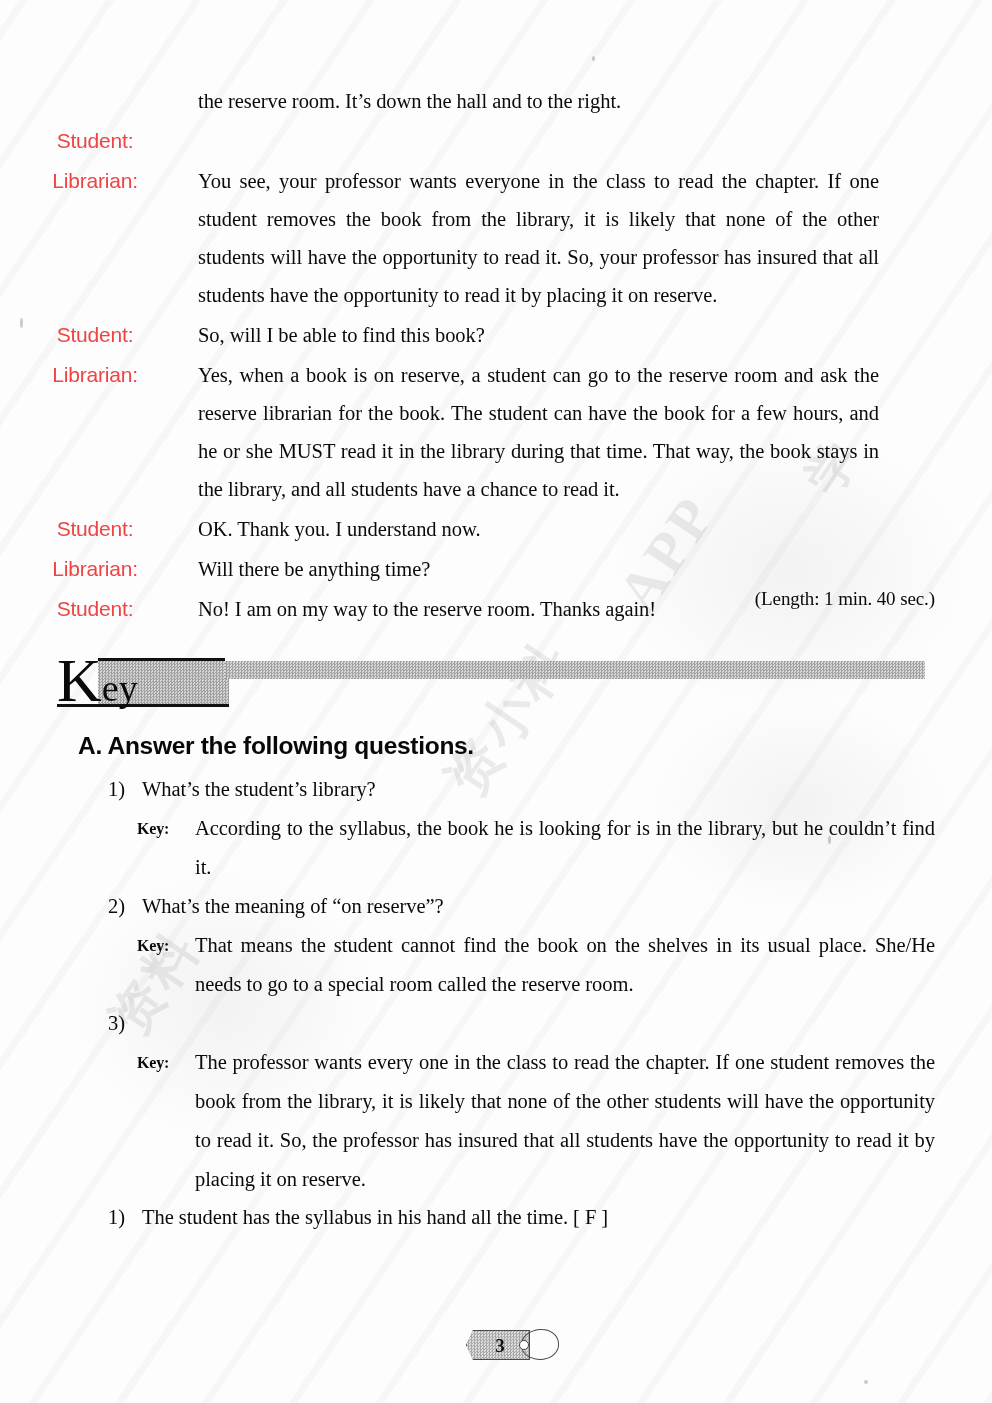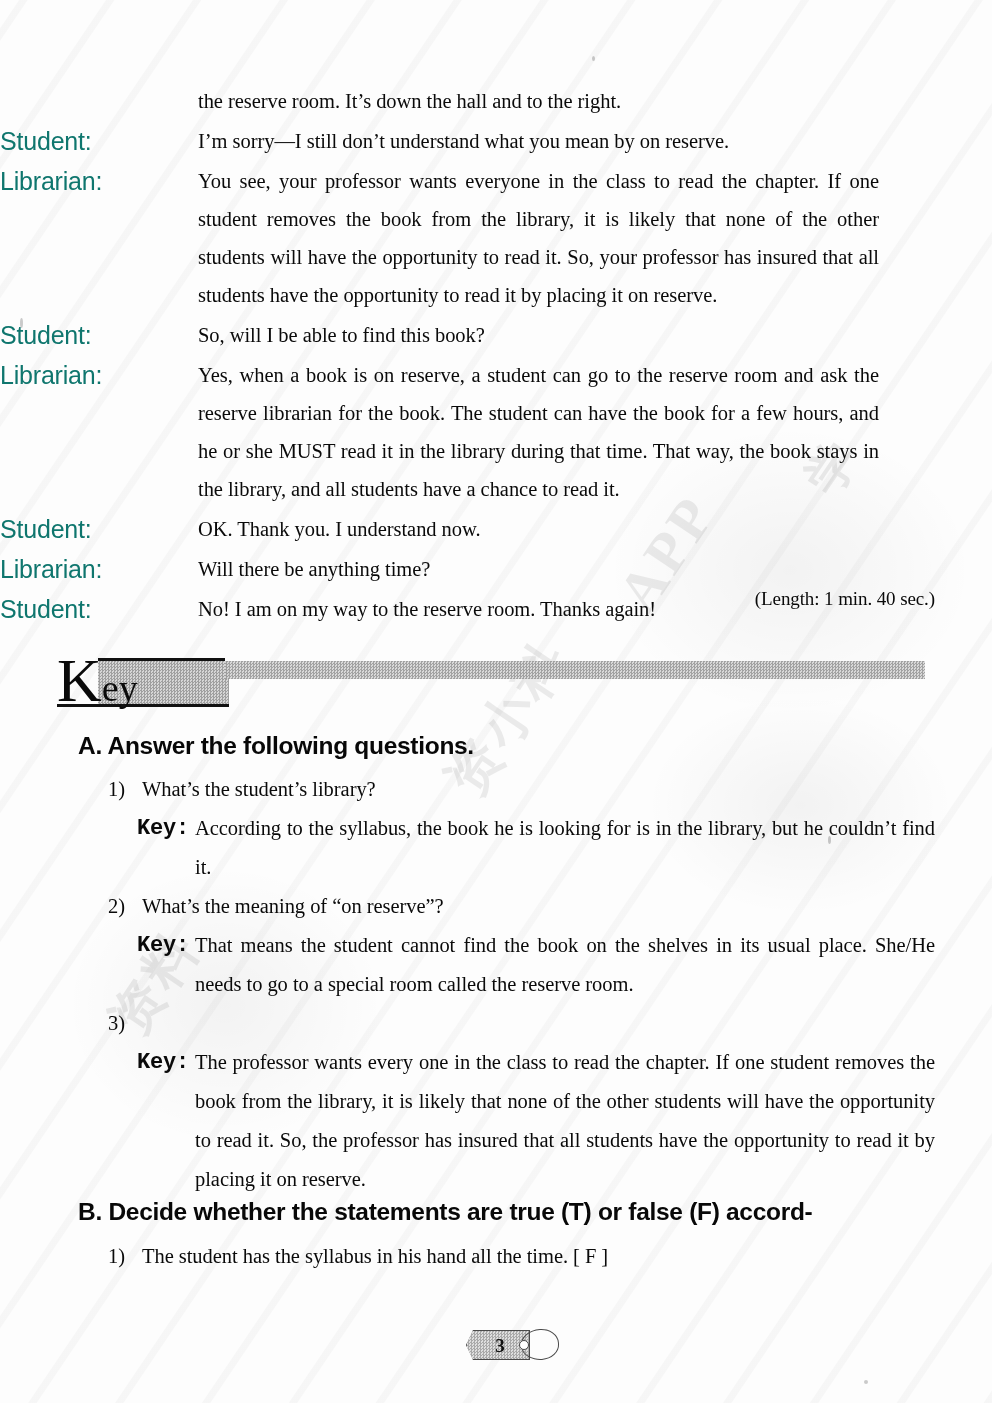--- a/index.html
+++ b/index.html
@@ -94,26 +94,26 @@
     width: 936px;
   }
   .d-row {
     display: flex;
     align-items: flex-start;
     margin-bottom: 2px;
   }
   .d-speaker {
     width: 190px;
     flex: 0 0 190px;
-    text-align: left;
+    text-align: center;
     padding-right: 8px;
     font-family: "Liberation Sans", "DejaVu Sans", sans-serif;
-    font-size: 25px;
+    font-size: 21px;
     line-height: 38px;
-    color: #0f766e;
+    color: #ef4444;
     letter-spacing: -0.2px;
   }
   .d-text {
     flex: 1 1 auto;
     padding-right: 57px;
     font-size: 20.5px;
     line-height: 38px;
     text-align: justify;
     text-justify: inter-word;
     letter-spacing: -0.05px;
@@ -237,23 +237,23 @@
   }
 
   .a-row {
     display: flex;
     align-items: flex-start;
     padding-left: 137px;
     padding-right: 57px;
   }
   .a-label {
     flex: 0 0 58px;
-    font-family: Liberation Mono, monospace;
+    font-family: Liberation Serif, serif;
     font-weight: bold;
-    font-size: 22px;
+    font-size: 16px;
     line-height: 39px;
     letter-spacing: -0.2px;
   }
   .a-text {
     flex: 1 1 auto;
     font-size: 20.5px;
     line-height: 39px;
     text-align: justify;
     text-justify: inter-word;
     letter-spacing: -0.05px;
@@ -348,21 +348,20 @@
   <div class="content">
 
     <div class="dialogue">
       <div class="d-row">
         <div class="d-speaker"></div>
         <div class="d-text nojust">the reserve room. It’s down the hall and to the right.</div>
       </div>
 
       <div class="d-row">
         <div class="d-speaker">Student:</div>
-        <div class="d-text nojust">I’m sorry—I still don’t understand what you mean by on reserve.</div>
       </div>
 
       <div class="d-row">
         <div class="d-speaker">Librarian:</div>
         <div class="d-text">You see, your professor wants everyone in the class to read the chapter. If one student removes the book from the library, it is likely that none of the other students will have the opportunity to read it. So, your professor has insured that all students have the opportunity to read it by placing it on reserve.</div>
       </div>
 
       <div class="d-row">
         <div class="d-speaker">Student:</div>
         <div class="d-text nojust">So, will I be able to find this book?</div>
@@ -432,21 +431,20 @@
         <div class="a-row">
           <div class="a-label">Key:</div>
           <div class="a-text">The professor wants every one in the class to read the chapter. If one student removes the book from the library, it is likely that none of the other students will have the opportunity to read it. So, the professor has insured that all students have the opportunity to read it by placing it on reserve.</div>
         </div>
 
       </div>
     </div>
 
     <div class="section" style="top:1192px;">
       <div class="sec-heading">
-        <span>B. Decide whether the statements are true (T) or false (F) accord-</span>
       </div>
 
       <div class="tf-row">
         <div class="q-num">1)</div>
         <div class="q-text">The student has the syllabus in his hand all the time. [ F ]</div>
       </div>
     </div>
 
     <div class="footer">
       <div class="tag">

